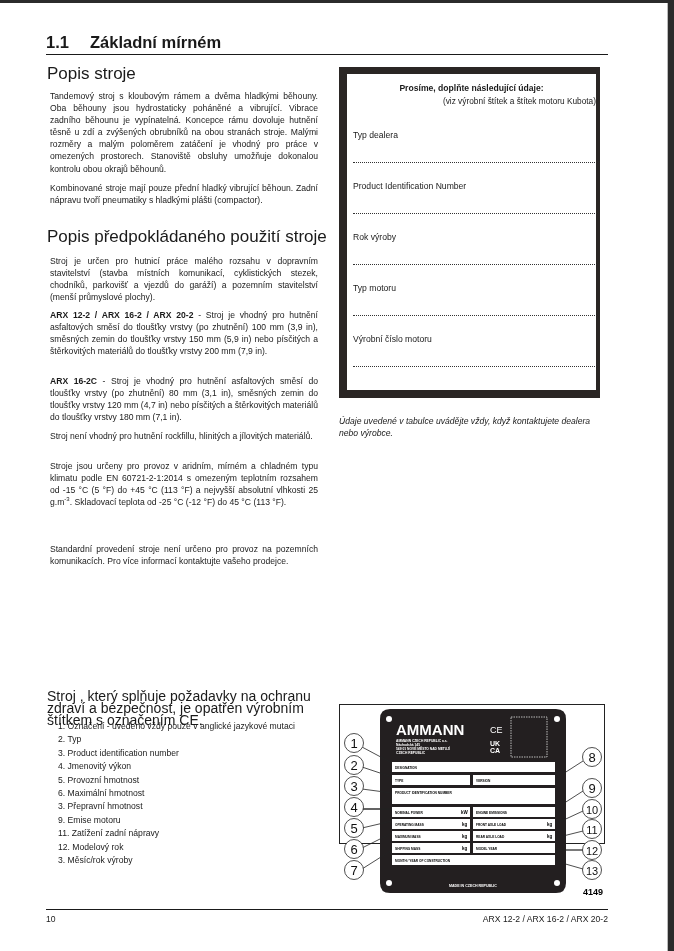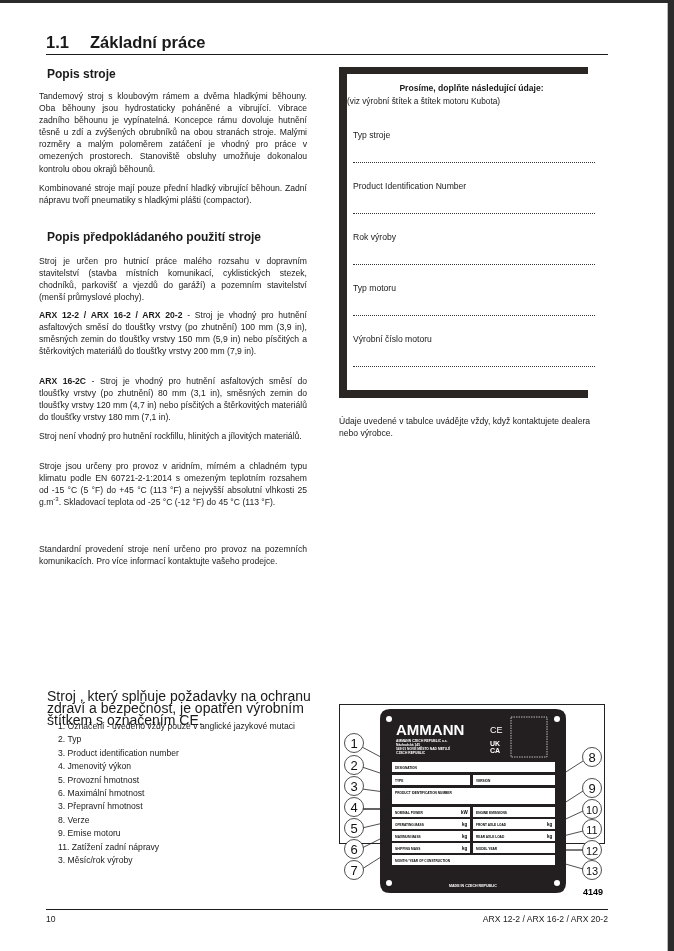--- a/index.html
+++ b/index.html
@@ -8,71 +8,71 @@
     background: #ffffff;
     font-family: "Liberation Sans", sans-serif;
     color: #1a1a1a;
   }
   .top-bar { position: absolute; left: 0; top: 0; width: 674px; height: 3px; background: #2b2b2b; }
   .right-bar { position: absolute; right: 0; top: 0; width: 6px; height: 951px; background: #2b2b2b; }
   .right-bar-inner { position: absolute; right: 6px; top: 3px; width: 1px; height: 948px; background: #bbbbbb; }
 
   .h1 { position: absolute; left: 46px; top: 32px; width: 562px; height: 22px; border-bottom: 1.3px solid #1a1a1a; font-weight: bold; font-size: 16.5px; line-height: 20px; }
   .h1 .num { display: inline-block; width: 44px; }
-  .h2 { position: absolute; left: 47px; font-weight: bold; font-size: 12px; line-height: 14px; }
-  .para { position: absolute; left: 39px; width: 268px; font-size: 8.6px; line-height: 12.1px; text-align: justify; }
+  .h2 { position: absolute; left: 47px; font-weight: normal; font-size: 17px; line-height: 14px; }
+  .para { position: absolute; left: 50px; width: 268px; font-size: 8.6px; line-height: 12.1px; text-align: justify; }
   .para b { font-weight: bold; }
   .para sup { font-size: 6px; line-height: 0; }
 
-  .form-box { position: absolute; left: 339px; top: 67px; width: 249px; height: 331px; background: #2a2624; }
+  .form-box { position: absolute; left: 339px; top: 67px; width: 249px; height: 331px; background: #2a2624; padding-left: 12px; }
   .form-inner { position: absolute; left: 8px; top: 7px; width: 249px; height: 316px; background: #fff; }
   .form-title { position: absolute; left: 0; top: 9px; width: 249px; text-align: center; font-weight: bold; font-size: 8.6px; }
-  .form-sub { position: absolute; left: 0; top: 22px; width: 249px; text-align: left; font-size: 8.3px; }
+  .form-sub { position: absolute; left: 0; top: 22px; width: 249px; text-align: right; font-size: 8.3px; }
   .form-label { position: absolute; left: 6px; font-size: 8.6px; }
   .form-line { position: absolute; left: 6px; width: 242px; height: 0; border-bottom: 1px dotted #333; }
-  .form-note { position: absolute; left: 339px; top: 415px; width: 268px; font-size: 8.6px; line-height: 12.1px; }
+  .form-note { position: absolute; left: 339px; top: 415px; width: 268px; font-size: 8.6px; line-height: 12.1px; font-style: italic; }
 
   .ce-intro { position: absolute; left: 47px; top: 690px; width: 290px; font-size: 14px; line-height: 12.1px; }
   .ce-list { position: absolute; left: 58px; top: 720px; margin: 0; padding: 0; list-style: none; font-size: 8.6px; line-height: 13.4px; }
 
   .fig { position: absolute; left: 339px; top: 704px; width: 266px; height: 140px; border: 1.2px solid #222; box-sizing: border-box; }
   .fig svg { position: absolute; left: 0; top: 0; }
 
   .footer-line { position: absolute; left: 46px; top: 909px; width: 562px; height: 0; border-top: 1.2px solid #1a1a1a; }
   .page-num { position: absolute; left: 46px; top: 914px; font-size: 8.6px; }
   .footer-model { position: absolute; right: 66px; top: 914px; font-size: 8.6px; }
 </style>
 </head>
 <body>
 
 <div class="top-bar"></div>
 <div class="right-bar"></div>
 <div class="right-bar-inner"></div>
 
 <div class="h1">
-  <span class="num">1.1</span><span>Základní práce</span>
+  <span class="num">1.1</span><span>Základní mírném</span>
 </div>
 
 <div class="h2" style="top:67px">Popis stroje</div>
 <div class="para" style="top:90px">Tandemový stroj s kloubovým rámem a dvěma hladkými běhouny. Oba běhouny jsou hydrostaticky poháněné a vibrující. Vibrace zadního běhounu je vypínatelná. Koncepce rámu dovoluje hutnění těsně u zdí a zvýšených obrubníků na obou stranách stroje. Malými rozměry a malým poloměrem zatáčení je vhodný pro práce v omezených prostorech. Stanoviště obsluhy umožňuje dokonalou kontrolu obou okrajů běhounů.</div>
 <div class="para" style="top:182px">Kombinované stroje mají pouze přední hladký vibrující běhoun. Zadní nápravu tvoří pneumatiky s hladkými plášti (compactor).</div>
 
 <div class="h2" style="top:230px">Popis předpokládaného použití stroje</div>
 <div class="para" style="top:255px">Stroj je určen pro hutnicí práce malého rozsahu v dopravním stavitelství (stavba místních komunikací, cyklistických stezek, chodníků, parkovišť a vjezdů do garáží) a pozemním stavitelství (menší průmyslové plochy).</div>
 <div class="para" style="top:309px"><b>ARX 12-2 / ARX 16-2 / ARX 20-2</b><span> - Stroj je vhodný pro hutnění asfaltových směsí do tloušťky vrstvy (po zhutnění) 100 mm (3,9  in), směsných zemin do tloušťky vrstvy 150 mm (5,9  in) nebo písčitých a štěrkovitých materiálů do tloušťky vrstvy 200  mm (7,9 in).</span></div>
 <div class="para" style="top:375px"><b>ARX 16-2C</b><span> - Stroj je vhodný pro hutnění asfaltových směsí do tloušťky vrstvy (po zhutnění) 80 mm (3,1 in), směsných zemin do tloušťky vrstvy 120 mm (4,7 in) nebo písčitých a štěrkovitých materiálů do tloušťky vrstvy 180 mm (7,1 in).</span></div>
 <div class="para" style="top:430px">Stroj není vhodný pro hutnění rockfillu, hlinitých a jílovitých materiálů.</div>
 <div class="para" style="top:460px"><span>Stroje jsou určeny pro provoz v aridním, mírném a chladném typu klimatu podle EN 60721-2-1:2014 s omezeným teplotním rozsahem od -15 °C (5 °F) do +45 °C (113 °F) a nejvyšší absolutní vlhkosti 25 g.m</span><sup>-3</sup><span>. Skladovací teplota od -25 °C (-12 °F) do 45 °C (113 °F).</span></div>
 <div class="para" style="top:543px">Standardní provedení stroje není určeno pro provoz na pozemních komunikacích. Pro více informací kontaktujte vašeho prodejce.</div>
 
 <div class="form-box">
   <div class="form-inner">
     <div class="form-title">Prosíme, doplňte následující údaje:</div>
     <div class="form-sub">(viz výrobní štítek a štítek motoru Kubota)</div>
-    <div class="form-label" style="top:56px">Typ stroje</div>
+    <div class="form-label" style="top:56px">Typ dealera</div>
     <div class="form-line" style="top:88px"></div>
     <div class="form-label" style="top:107px">Product Identification Number</div>
     <div class="form-line" style="top:139px"></div>
     <div class="form-label" style="top:158px">Rok výroby</div>
     <div class="form-line" style="top:190px"></div>
     <div class="form-label" style="top:209px">Typ motoru</div>
     <div class="form-line" style="top:241px"></div>
     <div class="form-label" style="top:260px">Výrobní číslo motoru</div>
     <div class="form-line" style="top:292px"></div>
   </div>
@@ -81,23 +81,23 @@
 
 <div class="ce-intro">Stroj , který splňuje požadavky na ochranu zdraví a bezpečnost, je opatřen výrobním štítkem s označením CE.</div>
 <ul class="ce-list">
   <li>1. Označení - uvedeno vždy pouze v anglické jazykové mutaci</li>
   <li>2. Typ</li>
   <li>3. Product identification number</li>
   <li>4. Jmenovitý výkon</li>
   <li>5. Provozní hmotnost</li>
   <li>6. Maximální hmotnost</li>
   <li>3. Přepravní hmotnost</li>
-  <li>8. Verze</li>
   <li>9. Emise motoru</li>
   <li>11.  Zatížení zadní nápravy</li>
+  <li>12.  Modelový rok</li>
   <li>3.   Měsíc/rok výroby</li>
 </ul>
 
 <div class="fig">
   <svg width="266" height="194" viewBox="0 0 266 194" font-family="Liberation Sans, sans-serif">
 
     <path d="M50 4 H216 Q226 4 226 14 V178 Q226 188 216 188 H50 Q40 188 40 178 V14 Q40 4 50 4 Z" fill="#231f20"></path>
     <circle cx="49" cy="14" r="3" fill="#fff"></circle>
     <circle cx="217" cy="14" r="3" fill="#fff"></circle>
     <circle cx="49" cy="178" r="3" fill="#fff"></circle>

